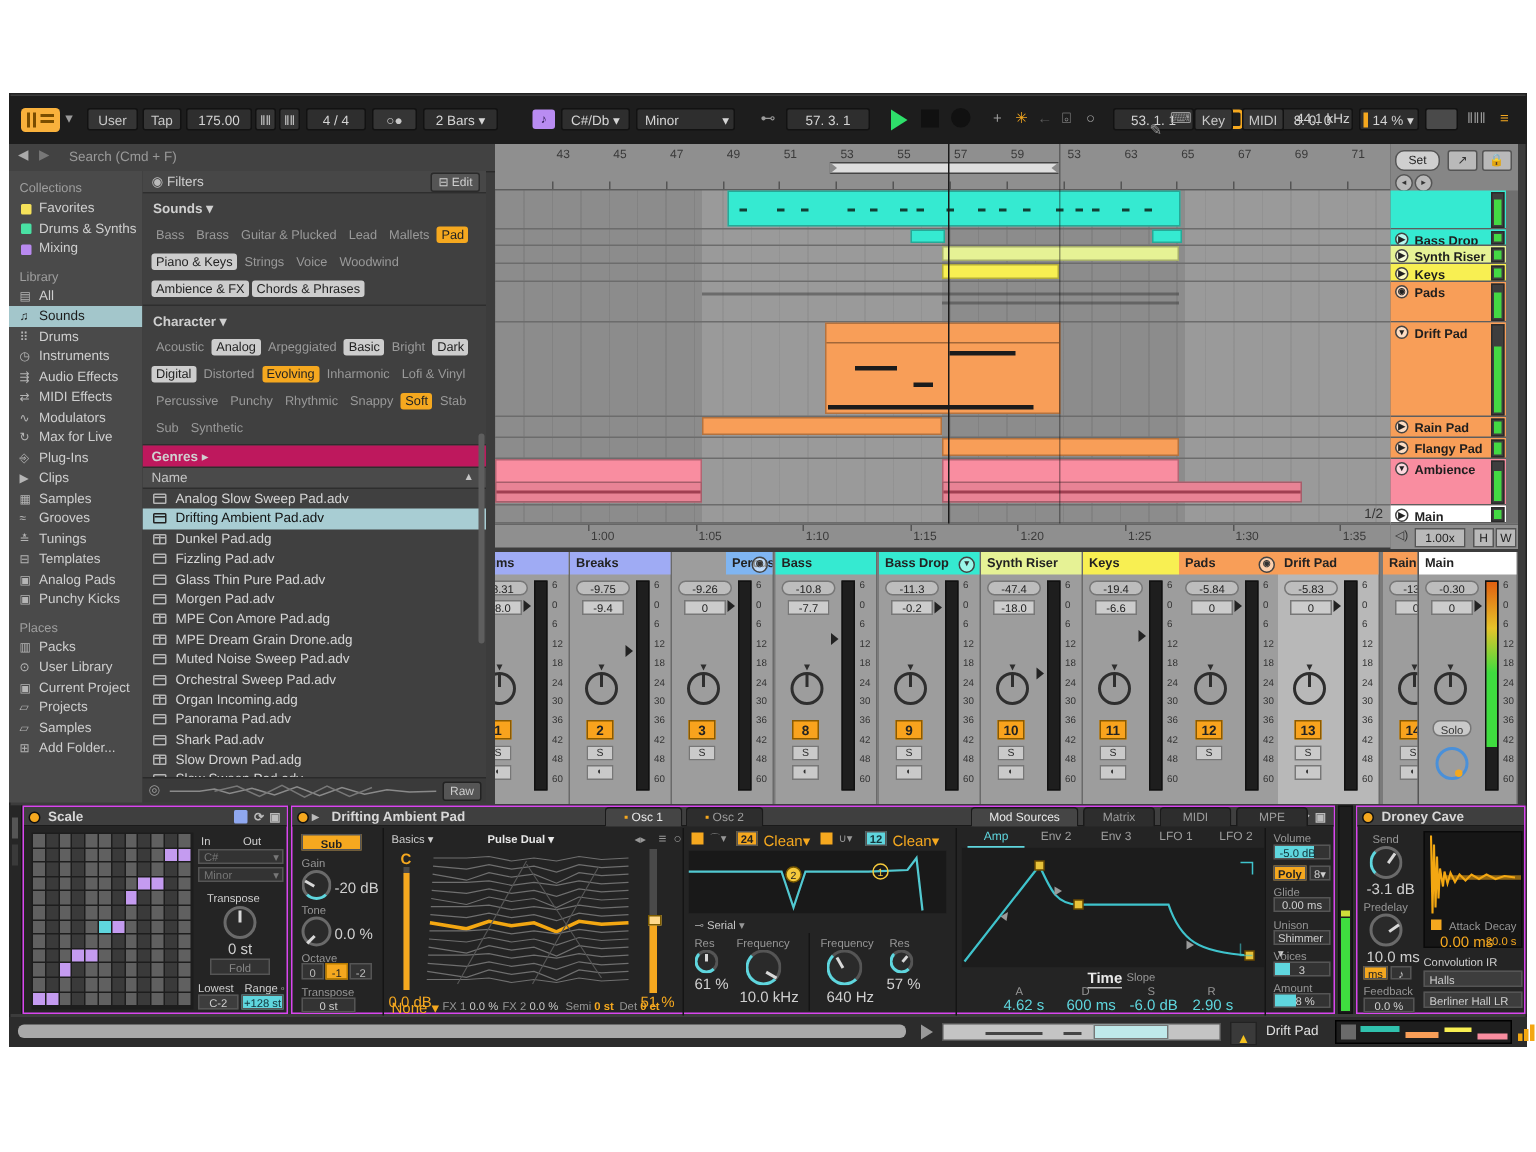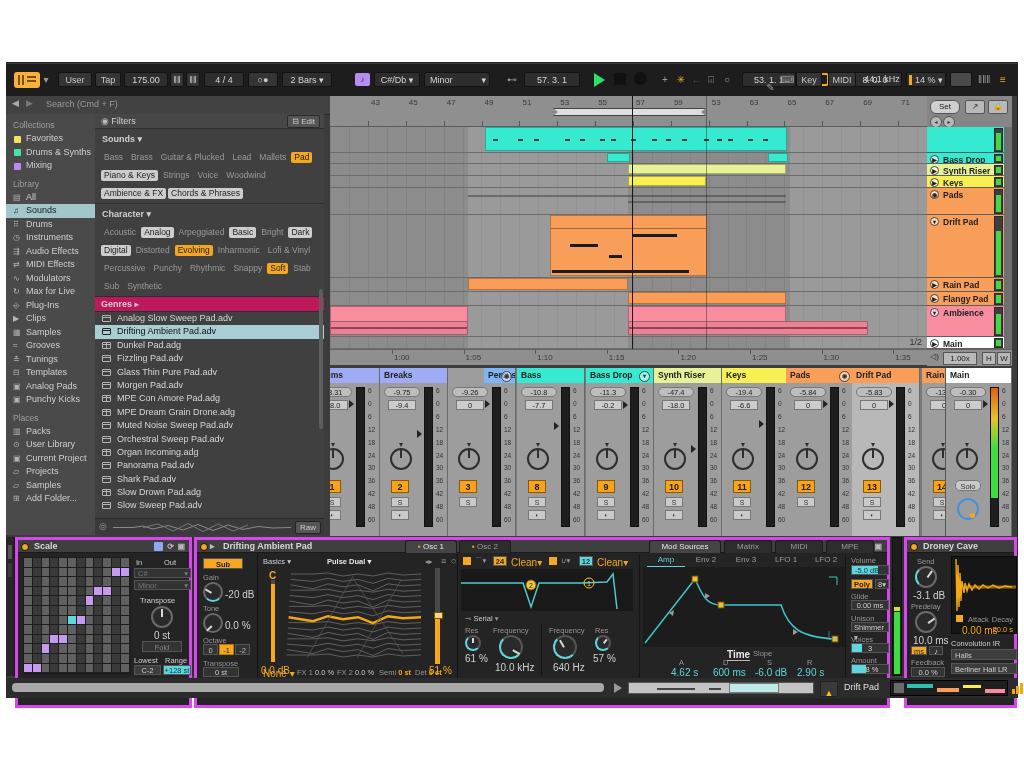--- a/index.html
+++ b/index.html
@@ -58,21 +58,21 @@
   .mscale span{position:absolute;left:0;}
   .vmark{position:absolute;left:37px;width:0;height:0;border-left:5px solid #222;border-top:4px solid transparent;border-bottom:4px solid transparent;}
   .panknob{position:absolute;left:10px;top:80px;width:22px;height:22px;border:2px solid #2e2e2e;border-radius:50%;box-sizing:border-box;}
   .panknob::after{content:"";position:absolute;left:8px;top:-1px;width:2px;height:9px;background:#2e2e2e;}
   .panknob::before{content:"";position:absolute;left:7px;top:-7px;border-left:2px solid transparent;border-right:2px solid transparent;border-top:4px solid #2e2e2e;}
   .tnum{position:absolute;left:11px;top:112px;width:18px;height:13px;background:#f9a31d;border:1px solid #8a5a00;font-size:9px;font-weight:bold;line-height:13px;text-align:center;color:#222;box-sizing:border-box;}
   .sbtn{position:absolute;left:11px;top:129px;width:18px;height:10px;background:#cacaca;border:1px solid #777;font-size:7px;line-height:10px;text-align:center;color:#333;box-sizing:border-box;}
   .mbtn{position:absolute;left:11px;top:142px;width:18px;height:10px;background:#cacaca;border:1px solid #777;font-size:6px;line-height:9px;text-align:center;color:#333;box-sizing:border-box;}
   
   #devices{position:absolute;left:6px;top:537px;width:1012px;height:139px;background:#2f2f2f;}
-  .dev{position:absolute;top:0;height:171px;background:#242424;border:3px solid #d946ef;box-sizing:border-box;}
+  .dev{position:absolute;top:0;height:139px;background:#242424;border:1px solid #d946ef;box-sizing:border-box;}
   .dtitle{position:absolute;left:0;right:0;top:0;height:13px;background:#3f3f3f;border-bottom:1px solid #1a1a1a;font-size:9px;font-weight:bold;color:#d8d8d8;line-height:13px;padding-left:16px;box-sizing:border-box;}
   .led{position:absolute;left:3px;top:2.5px;width:8px;height:8px;border-radius:50%;background:#f5a81f;border:1px solid #111;box-sizing:border-box;}
   .dlabel{position:absolute;font-size:7.5px;color:#979797;}
   .dvalue{position:absolute;font-size:10px;color:#d0d0d0;}
   .dbox{position:absolute;background:#333;border:1px solid #555;color:#cfcfcf;font-size:7.5px;text-align:center;box-sizing:border-box;}
   .knob{position:absolute;border:2px solid #6a6a6a;border-radius:50%;background:#2a2a2a;box-sizing:border-box;}
   .knob i{position:absolute;left:50%;top:8%;width:2px;height:42%;background:#d8d8d8;margin-left:-1px;}
   .knob.cy{border-color:#555;border-left-color:#5fd6de;border-bottom-color:#5fd6de;}
   .ylw{color:#f5a81f !important;}
   .cyn{color:#5fd6de !important;}
@@ -178,20 +178,24 @@
   <div class="fhdr">
     <span style="color:#bbb;">◉ </span>
     <span>Filters</span>
     <span class="abs" style="right:4px;top:1px;background:#555;border:1px solid #2a2a2a;border-radius:2px;padding:0 4px;height:11px;line-height:11px;font-size:8px;">⊟ <span>Edit</span></span>
   </div>
   <div id="filtergroups">
       <div class="tagwrap"><div class="grplabel">Sounds ▾</div><span class="tag">Bass</span><span class="tag">Brass</span><span class="tag">Guitar &amp; Plucked</span><span class="tag">Lead</span><span class="tag">Mallets</span><span class="tag sel">Pad</span><span class="tag avail">Piano &amp; Keys</span><span class="tag">Strings</span><span class="tag">Voice</span><span class="tag">Woodwind</span><span class="tag avail">Ambience &amp; FX</span><span class="tag avail">Chords &amp; Phrases</span></div>
       <div class="tagwrap"><div class="grplabel">Character ▾</div><span class="tag">Acoustic</span><span class="tag avail">Analog</span><span class="tag">Arpeggiated</span><span class="tag avail">Basic</span><span class="tag">Bright</span><span class="tag avail">Dark</span><span class="tag avail">Digital</span><span class="tag">Distorted</span><span class="tag sel">Evolving</span><span class="tag">Inharmonic</span><span class="tag">Lofi &amp; Vinyl</span><span class="tag">Percussive</span><span class="tag">Punchy</span><span class="tag">Rhythmic</span><span class="tag">Snappy</span><span class="tag sel">Soft</span><span class="tag">Stab</span><span class="tag">Sub</span><span class="tag">Synthetic</span></div>
     </div>
   <div class="fhdr" style="background:#be185d;"><b>Genres</b> ▸</div>
+  <div id="namehdr">
+    <span>Name</span>
+    <span class="abs" style="right:8px;top:0;font-size:7px;">▲</span>
+  </div>
   <div id="resultslist">
       <div class="ritem"><div class="ricon"></div><span>Analog Slow Sweep Pad.adv</span></div>
       <div class="ritem sel"><div class="ricon"></div><span>Drifting Ambient Pad.adv</span></div>
       <div class="ritem"><div class="ricon rack"></div><span>Dunkel Pad.adg</span></div>
       <div class="ritem"><div class="ricon"></div><span>Fizzling Pad.adv</span></div>
       <div class="ritem"><div class="ricon"></div><span>Glass Thin Pure Pad.adv</span></div>
       <div class="ritem"><div class="ricon"></div><span>Morgen Pad.adv</span></div>
       <div class="ritem"><div class="ricon rack"></div><span>MPE Con Amore Pad.adg</span></div>
       <div class="ritem"><div class="ricon rack"></div><span>MPE Dream Grain Drone.adg</span></div>
       <div class="ritem"><div class="ricon"></div><span>Muted Noise Sweep Pad.adv</span></div>

